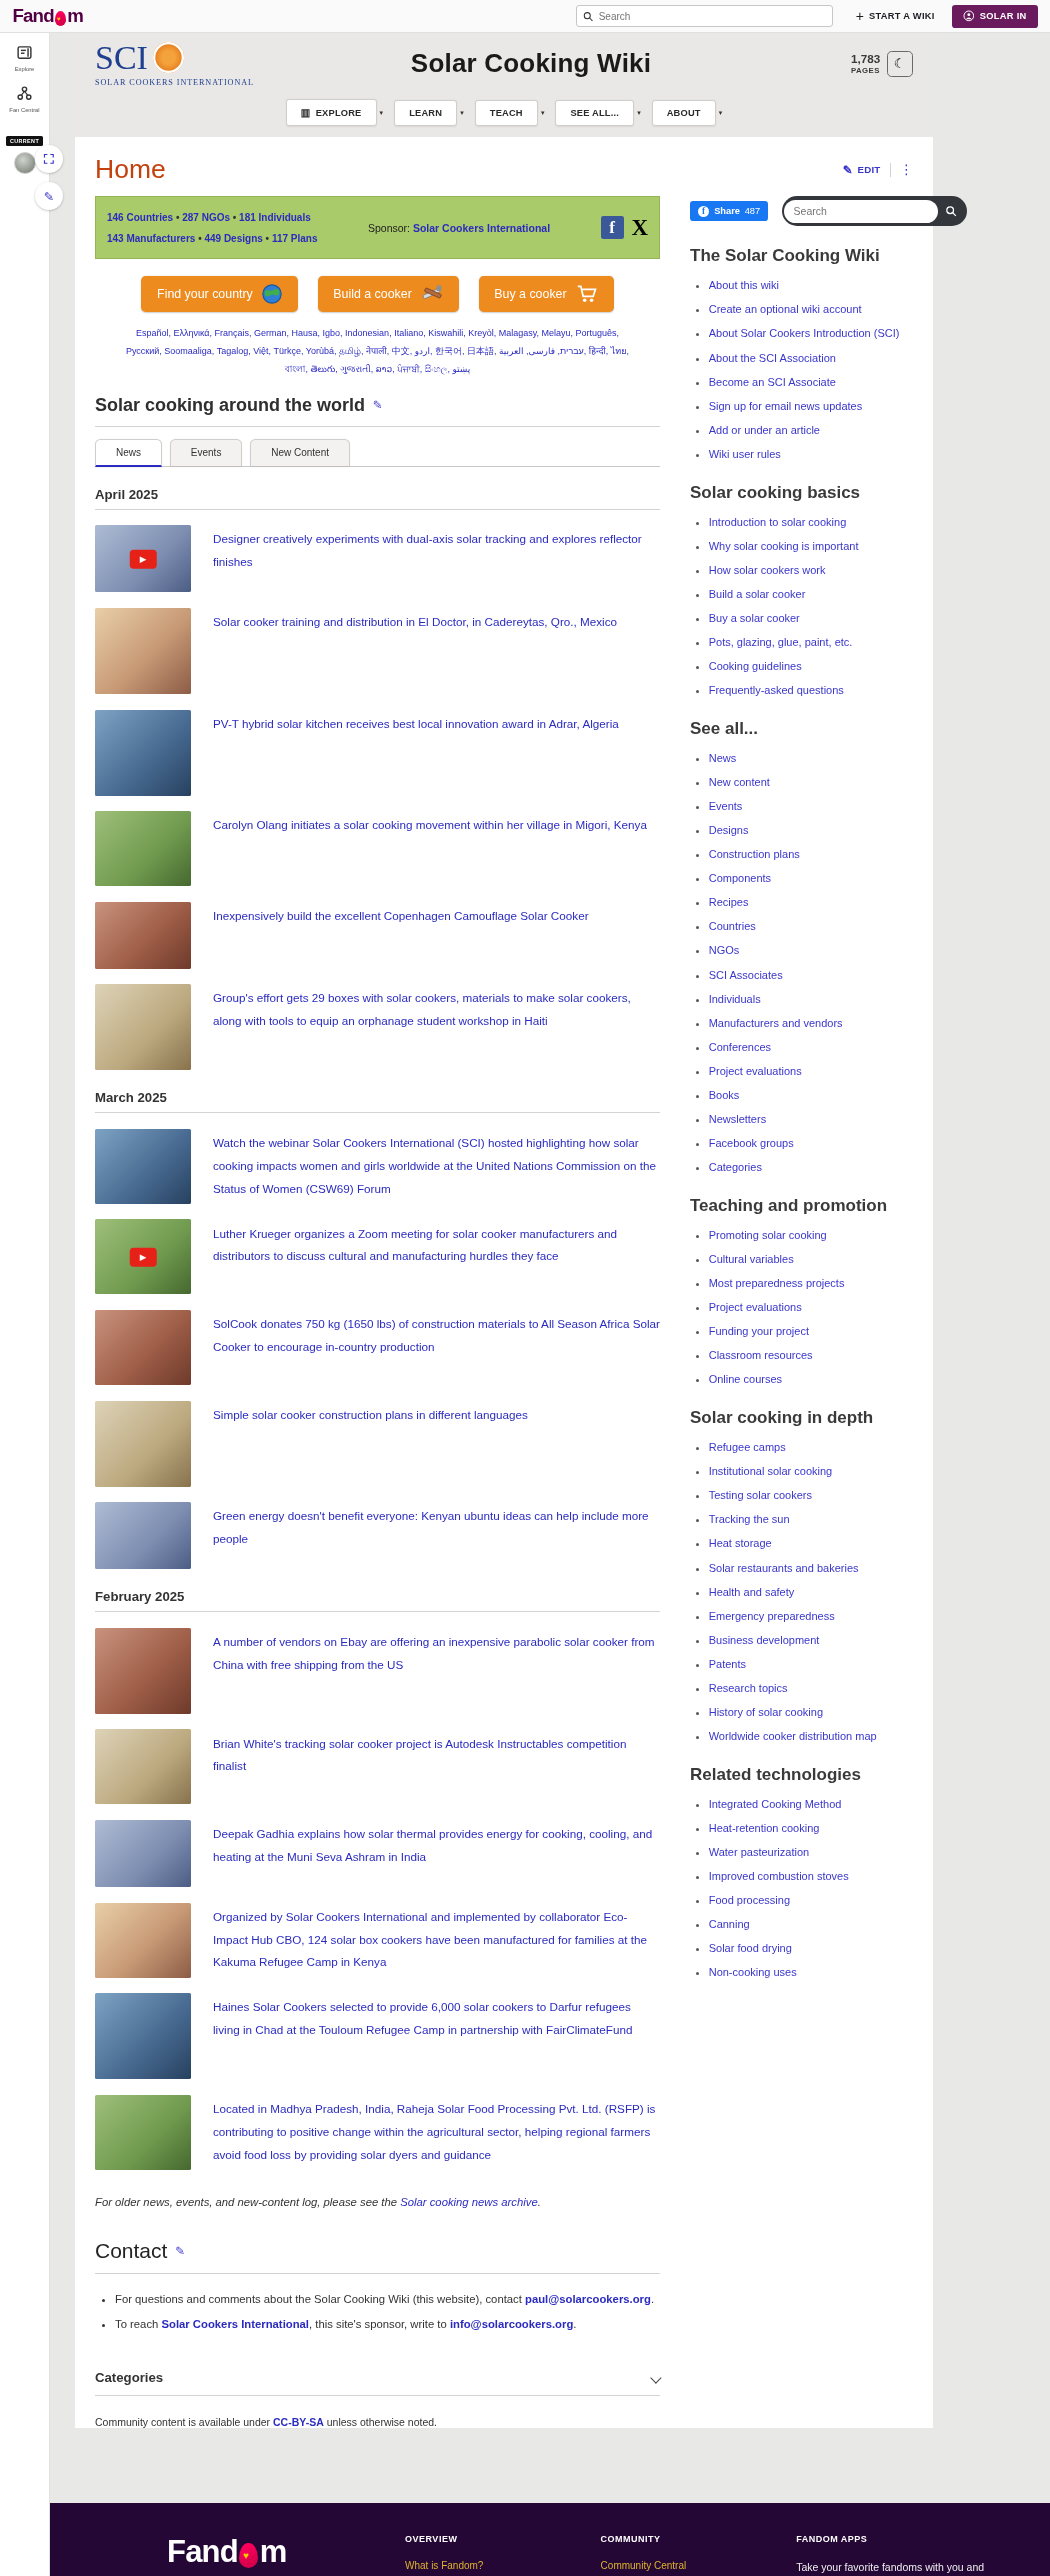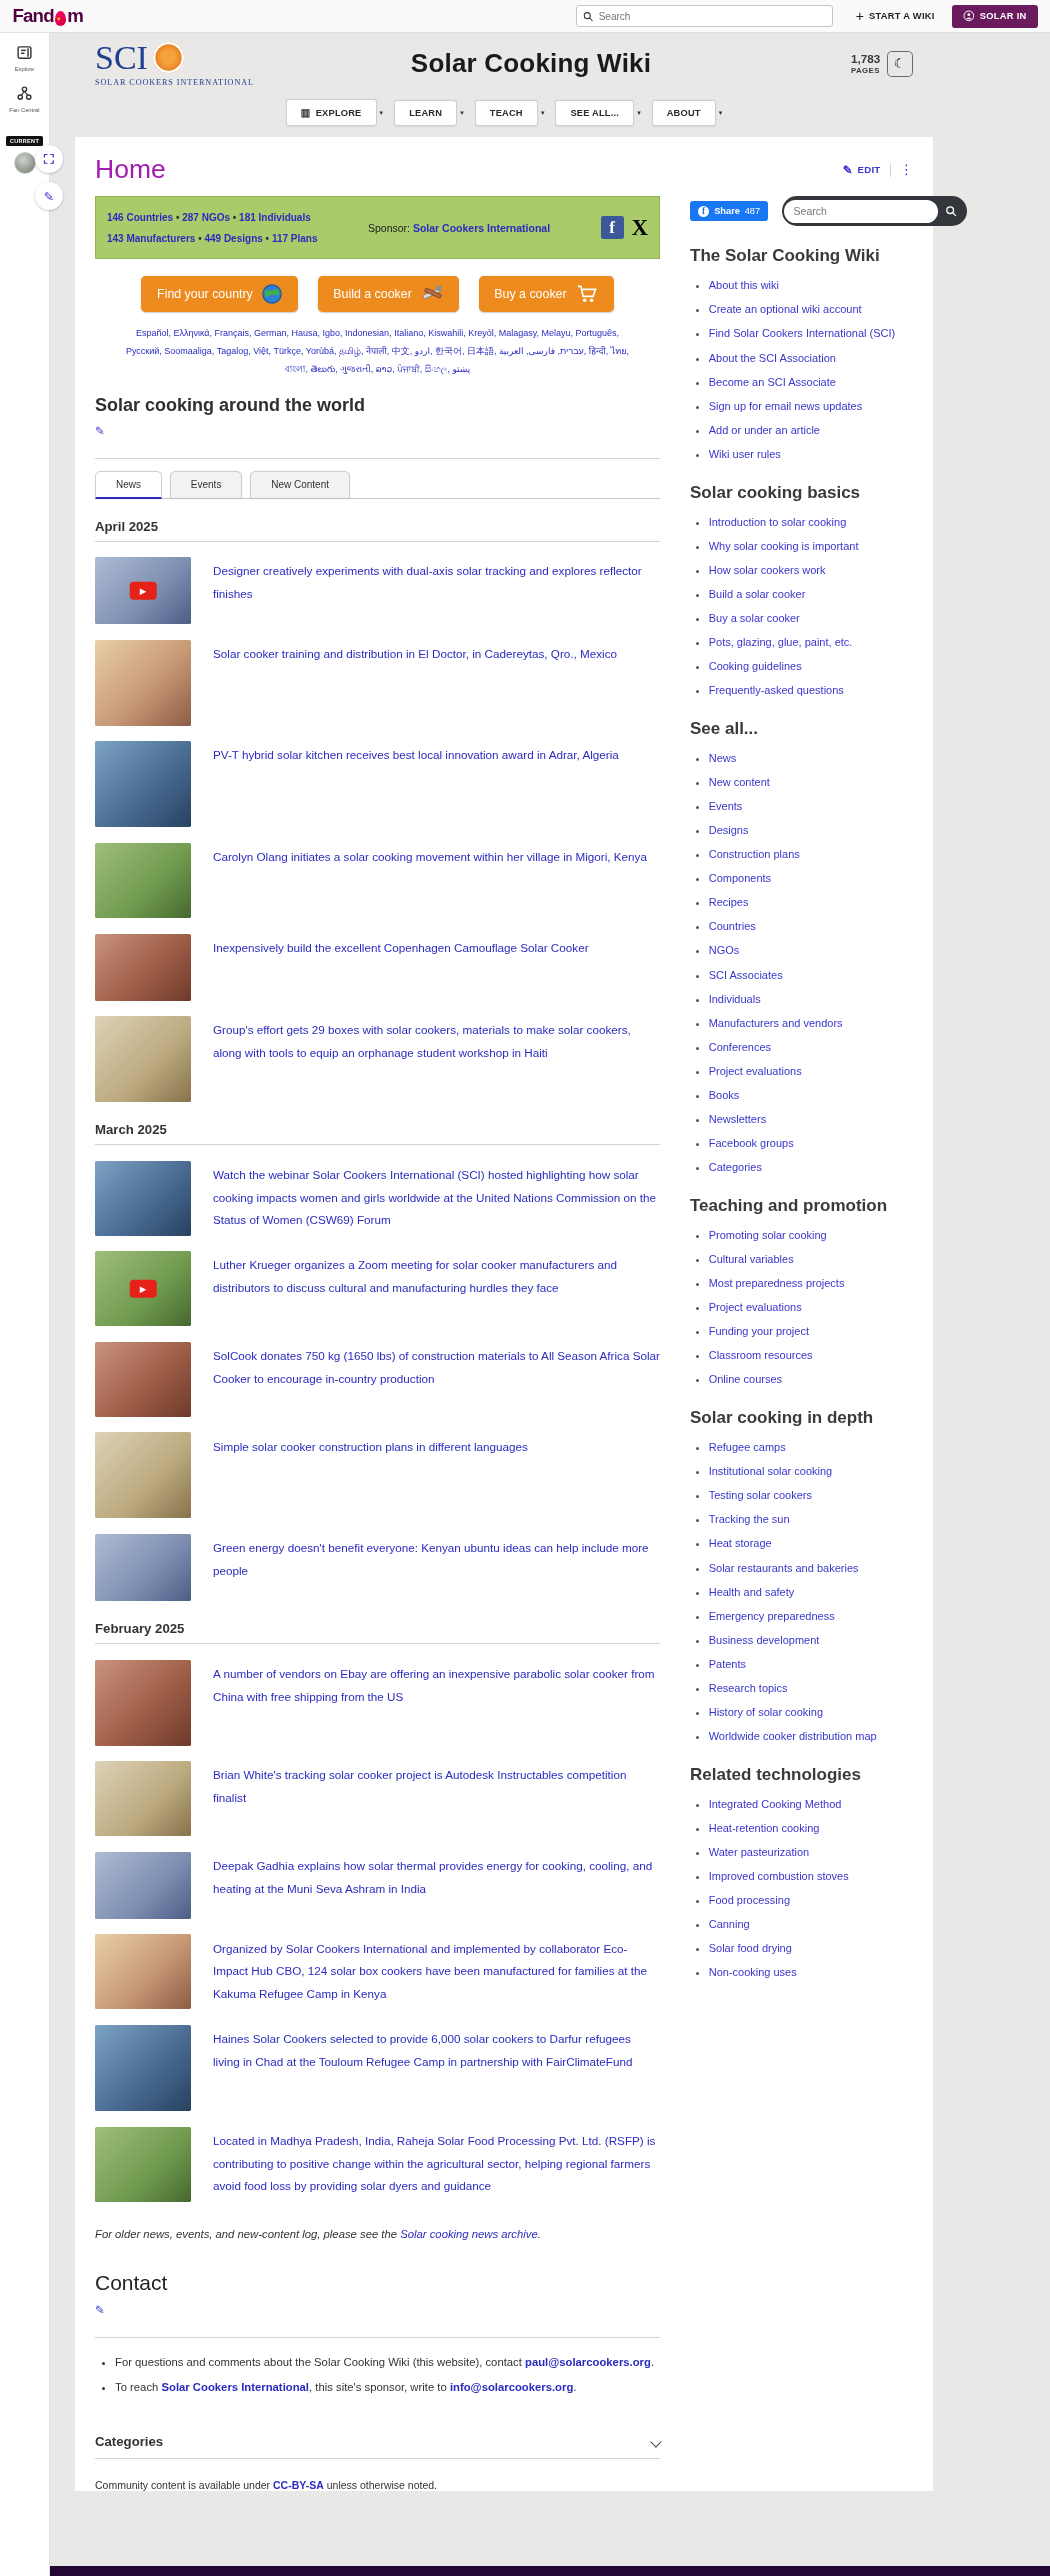--- a/index.html
+++ b/index.html
@@ -47,21 +47,21 @@
   .wiki-nav { display:flex; justify-content:center; gap:11px; padding:12.4px 0 11px; }
   .nav-group { display:flex; align-items:center; gap:3.1px; }
   .nav-btn { background:#fff; border:0.8px solid #d0cecb; border-radius:3.1px; box-shadow:0 0.8px 1.6px rgba(0,0,0,.08); font-size:9.3px; font-weight:bold; letter-spacing:0.2px; color:#2a2a2a; padding:7px 14px; cursor:pointer; display:flex; gap:5.4px; align-items:center; font-family:"Liberation Sans",sans-serif; }
   .nav-caret { background:transparent; border:none; font-size:7px; color:#333; cursor:pointer; }
 
   
   .page-body { padding:12.4px 20px 0; position:relative; }
   .float-btns { position:absolute; left:-40px; top:7.8px; display:flex; flex-direction:column; gap:9.3px; }
   .circle-btn { width:28px; height:28px; border-radius:50%; background:#fff; border:none; box-shadow:0 0.8px 2.3px rgba(0,0,0,.25); color:#3a36cb; font-size:12.4px; cursor:pointer; display:flex; align-items:center; justify-content:center; }
   .title-row { display:flex; align-items:center; padding:4.7px 0 11px; }
-  .page-title { font-size:26.5px; font-weight:normal; color:#a21caf; }
+  .page-title { font-size:26.5px; font-weight:normal; color:#c2410c; }
   .title-actions { margin-left:auto; display:flex; align-items:center; gap:9.3px; }
   .edit-btn { display:flex; align-items:center; gap:4.7px; color:#3a36cb; font-size:9.7px; font-weight:bold; letter-spacing:0.2px; background:none; border:none; cursor:pointer; }
   .vline { width:0.8px; height:14px; background:#d5d3d1; }
   .kebab { background:none; border:none; font-size:13.2px; color:#3a36cb; cursor:pointer; }
 
   .columns { display:flex; gap:30px; }
   .main-col { width:565px; flex:0 0 565px; }
   .side-col { flex:1; min-width:0; }
 
   
@@ -74,21 +74,21 @@
   .fb-sq { width:23px; height:23px; background:#3b5998; color:#fff; border-radius:2.3px; font-weight:bold; font-size:17px; text-align:center; line-height:23px; font-family:"Liberation Serif",serif; cursor:pointer; }
   .x-logo { font-size:23px; font-weight:bold; color:#000; line-height:1; cursor:pointer; font-family:"Liberation Serif",serif; }
 
   
   .actions-row { display:flex; justify-content:center; gap:20px; margin:17px 0 4.7px; }
   .action-btn { background:#ee8b1e; border:none; border-radius:4.7px; color:#fff; font-size:12.4px; padding:7.8px 15.6px; display:flex; align-items:center; gap:9.3px; cursor:pointer; box-shadow:0 0.8px 1.6px rgba(0,0,0,.2); font-family:"Liberation Sans",sans-serif; }
   .action-icon svg { display:block; }
 
   .languages { text-align:center; font-size:9px; color:#2b2bc0; line-height:2; margin:12.4px 23px 4.7px; }
 
-  .section-head { display:flex; gap:7.8px; margin-top:17px; padding-bottom:20px; border-bottom:0.8px solid #d5d3d1;flex-direction:column; }
+  .section-head { display:flex; align-items:center; gap:7.8px; margin-top:17px; padding-bottom:10px; border-bottom:0.8px solid #d5d3d1; }
   .section-head h2 { font-size:18px; color:#2f2f2f; }
   .pencil { color:#3a36cb; font-size:11.7px; cursor:pointer; }
 
   
   .tabs { display:flex; gap:7.8px; margin-top:12.4px; border-bottom:1.6px solid #c9c7c5; }
   .tab { background:#f3f2f0; border:0.8px solid #d0cecb; border-bottom:none; border-radius:5.4px 5.4px 0 0; padding:7px 20px; font-size:10px; color:#333; cursor:pointer; box-shadow:0 0.8px 1.6px rgba(0,0,0,.06); }
   .tab.active { background:#fff; border-bottom:2.3px solid #2b2bc0; margin-bottom:-1.6px; }
 
   .month-title { font-size:13.2px; font-weight:bold; color:#333; margin-top:20px; padding-bottom:7px; border-bottom:0.8px solid #d5d3d1; }
   .news-item { display:flex; gap:22px; margin:15.6px 0; align-items:flex-start; }
@@ -442,21 +442,21 @@
                       <line x1="15" y1="15" x2="21" y2="21" stroke="#fff" stroke-width="2.4"></line>
                     </svg>
                 </span>
               </div>
             </div>
             <div id="sidebar-sections">
                 <h3 class="side-title">The Solar Cooking Wiki</h3>
                 <ul class="side-list">
                   <li><a class="side-link">About this wiki</a></li>
                   <li><a class="side-link">Create an optional wiki account</a></li>
-                  <li><a class="side-link">Find Solar Cookers International (SCI)</a></li>
+                  <li><a class="side-link">About Solar Cookers Introduction (SCI)</a></li>
                   <li><a class="side-link">About the SCI Association</a></li>
                   <li><a class="side-link">Become an SCI Associate</a></li>
                   <li><a class="side-link">Sign up for email news updates</a></li>
                   <li><a class="side-link">Add or under an article</a></li>
                   <li><a class="side-link">Wiki user rules</a></li>
                 </ul>
                 <h3 class="side-title">Solar cooking basics</h3>
                 <ul class="side-list">
                   <li><a class="side-link">Introduction to solar cooking</a></li>
                   <li><a class="side-link">Why solar cooking is important</a></li>

